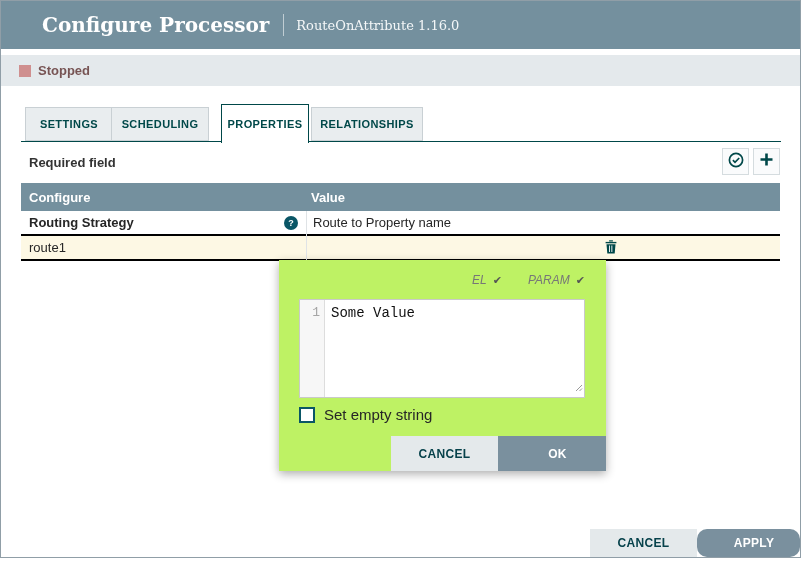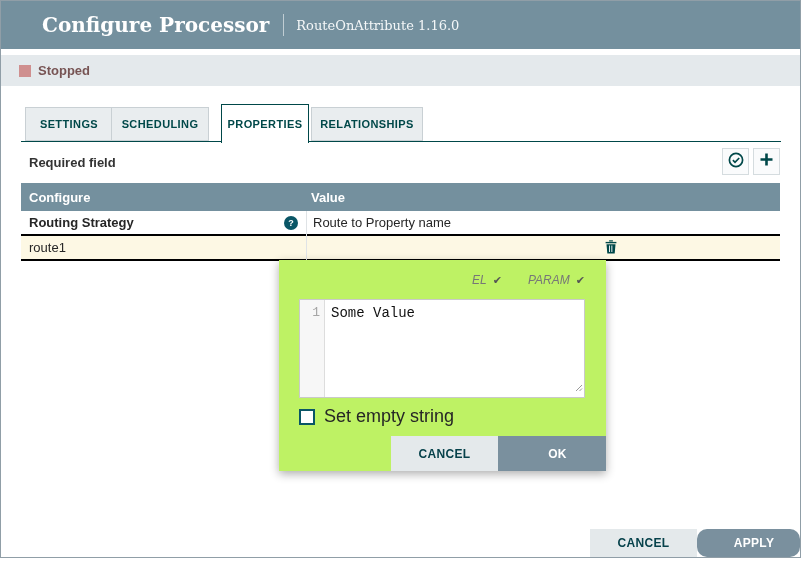--- a/index.html
+++ b/index.html
@@ -54,21 +54,21 @@
   .ep-flag-label{font-style:italic;color:#777;}
   .ep-flag-check{color:#555;font-size:11px;}
   .ep-flag-gap{width:14px;}
   .ep-editor{position:absolute;left:20px;top:39px;width:286px;height:99px;border:1px solid #c9c9c9;box-sizing:border-box;background:#fff;}
   .ep-gutter{position:absolute;left:0;top:0;bottom:0;width:25px;background:#f7f7f7;border-right:1px solid #ddd;box-sizing:border-box;}
   .ep-lineno{position:absolute;right:4px;top:5px;font-family:"Liberation Mono", monospace;font-size:13px;color:#a6a6a6;}
   .ep-text{position:absolute;left:31px;top:5px;right:4px;bottom:4px;font-family:"Liberation Mono", monospace;font-size:14px;color:#111;white-space:pre;cursor:text;}
   .ep-resize{position:absolute;right:1px;bottom:1px;}
   .ep-checkbox-row{position:absolute;left:20px;top:146px;display:flex;align-items:center;}
   .ep-checkbox{width:12px;height:12px;border:2px solid #0a5666;background:#fff;cursor:pointer;}
-  .ep-checkbox-label{margin-left:9px;font-size:18px;color:#262626;}
+  .ep-checkbox-label{margin-left:9px;font-size:15px;color:#262626;}
   .ep-buttons{position:absolute;right:0;bottom:0;display:flex;}
   .btn{display:flex;align-items:center;justify-content:center;font-size:12px;font-weight:bold;letter-spacing:.3px;cursor:pointer;box-sizing:border-box;}
   .btn-cancel{background:#e4e9eb;color:#07424b;}
   .btn-primary{background:#7a909e;color:#fff;padding-left:11px;}
   .ep-buttons .btn{width:107px;height:35px;}
   .ep-buttons .btn-primary{width:108px;}
 
   
   .footer-cancel{position:absolute;left:589px;top:528px;width:107px;height:28px;}
   .footer-apply{position:absolute;left:696px;top:528px;width:103px;height:28px;border-radius:10px;}

